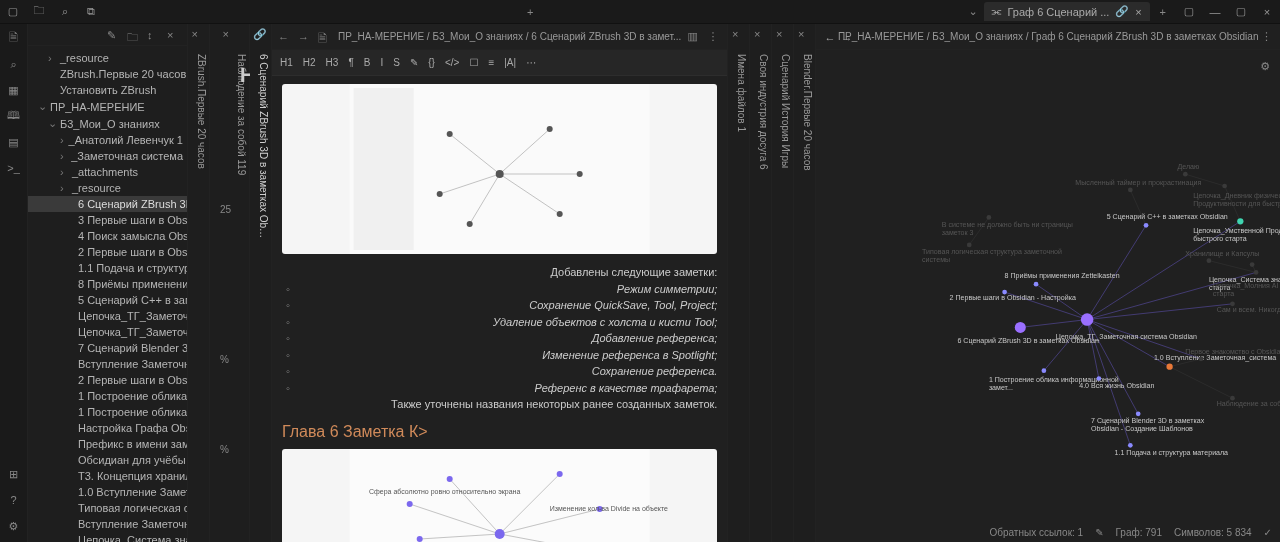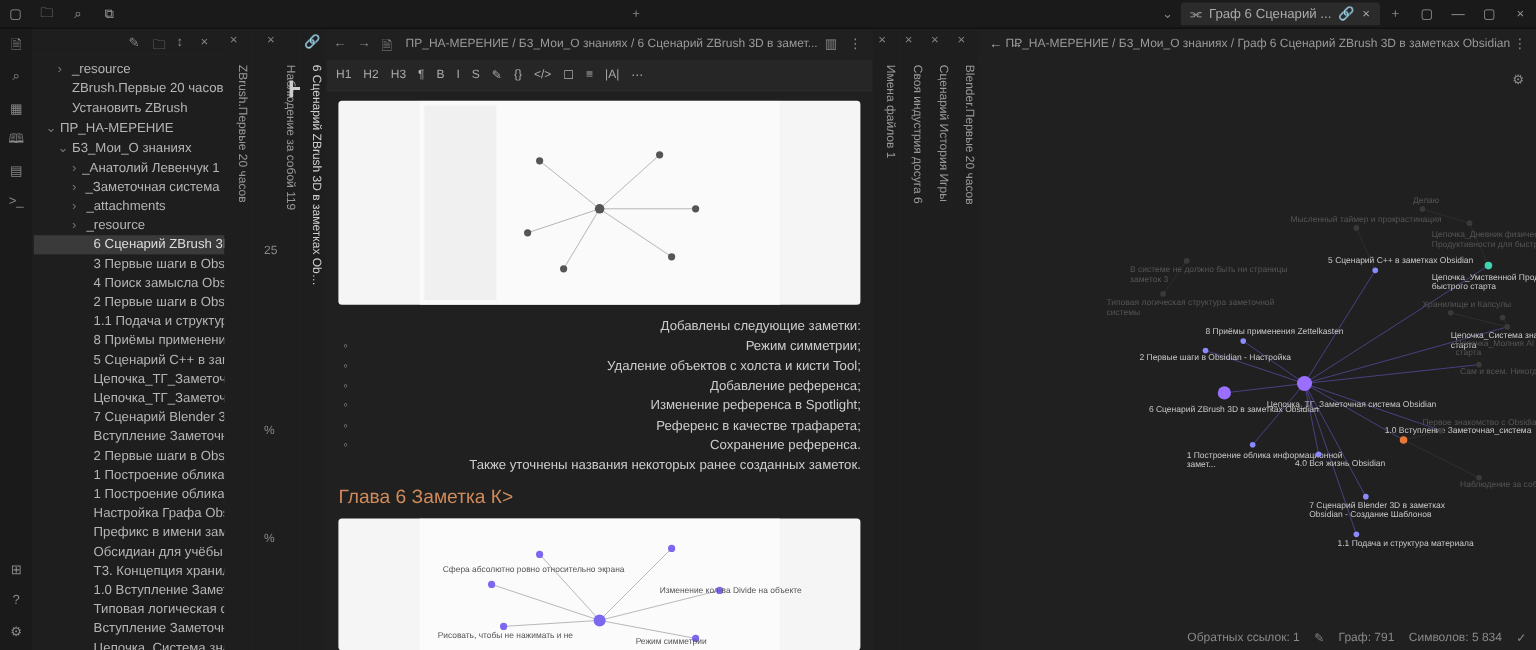--- a/index.html
+++ b/index.html
@@ -50,21 +50,21 @@
 .ed-head .nav { display: flex; gap: 6px; }
 .ed-head .crumb { flex: 1; color: #999; font-size: 10px; white-space: nowrap; overflow: hidden; text-overflow: ellipsis; }
 .ed-head .ic { width: 14px; height: 14px; color: #888; cursor: pointer; }
 .ed-toolbar { height: 26px; background: #262626; display: flex; align-items: center; gap: 10px; padding: 0 8px; font-size: 10px; color: #aaa; border-bottom: 1px solid #2d2d2d; }
 .ed-toolbar .tbtn { cursor: pointer; }
 .ed-body { flex: 1; overflow: hidden; padding: 8px 10px; color: #ccc; }
 .img-box { background: #f5f5f5; border-radius: 3px; margin-bottom: 10px; position: relative; }
 .img-1 { height: 170px; }
 .img-2 { height: 110px; margin-top: 8px; }
 .para { font-size: 11px; line-height: 1.5; color: #ccc; text-align: right; }
-.bul { padding-left: 14px; position: relative; }
+.bul { padding-left: 14px; position: relative; font-style: italic; }
 .bul::before { content: "◦"; position: absolute; left: 4px; color: #888; }
 .chapter { color: #d08a5a; margin-top: 10px; font-size: 16px; }
 
 
 .graph-pane { flex: 1; background: #202020; display: flex; flex-direction: column; position: relative; }
 .graph-head { height: 26px; display: flex; align-items: center; padding: 0 10px; gap: 8px; border-bottom: 1px solid #222; justify-content: center; position: relative; }
 .graph-head .nav { position: absolute; left: 8px; display: flex; gap: 6px; }
 .graph-head .more { position: absolute; right: 8px; color: #888; cursor: pointer; }
 .graph-head .crumb { color: #999; font-size: 10px; }
 .graph-body { flex: 1; position: relative; overflow: hidden; }
@@ -247,25 +247,26 @@
               <circle class="mg-dot" cx="230" cy="90" r="3"></circle>
               <circle class="mg-dot" cx="210" cy="130" r="3"></circle>
               <circle class="mg-dot" cx="120" cy="140" r="3"></circle>
               <circle class="mg-dot" cx="90" cy="110" r="3"></circle>
             </g>
           </svg>
         </div>
         <div class="para">Добавлены следующие заметки:</div>
         <div id="bullets">
             <div class="para bul">Режим симметрии;</div>
+            <div class="para bul">Сохранение QuickSave, Tool, Project;</div>
             <div class="para bul">Удаление объектов с холста и кисти Tool;</div>
             <div class="para bul">Добавление референса;</div>
             <div class="para bul">Изменение референса в Spotlight;</div>
+            <div class="para bul">Сохранение референса.</div>
             <div class="para bul">Референс в качестве трафарета;</div>
-            <div class="para bul">Сохранение референса.</div>
           </div>
         <div class="para" style="">Также уточнены названия некоторых ранее созданных заметок.</div>
         <div class="chapter">Глава 6 Заметка К&gt;</div>
         <div class="img-box img-2">
           <svg viewBox="0 0 300 110" style="width:100%;height:100%;">
             <rect x="0" y="0" width="300" height="110" fill="#fbfbfb"></rect>
             <g>
               <line class="mg2-edge" x1="150" y1="85" x2="100" y2="30"></line>
               <line class="mg2-edge" x1="150" y1="85" x2="210" y2="25"></line>
               <line class="mg2-edge" x1="150" y1="85" x2="250" y2="60"></line>

